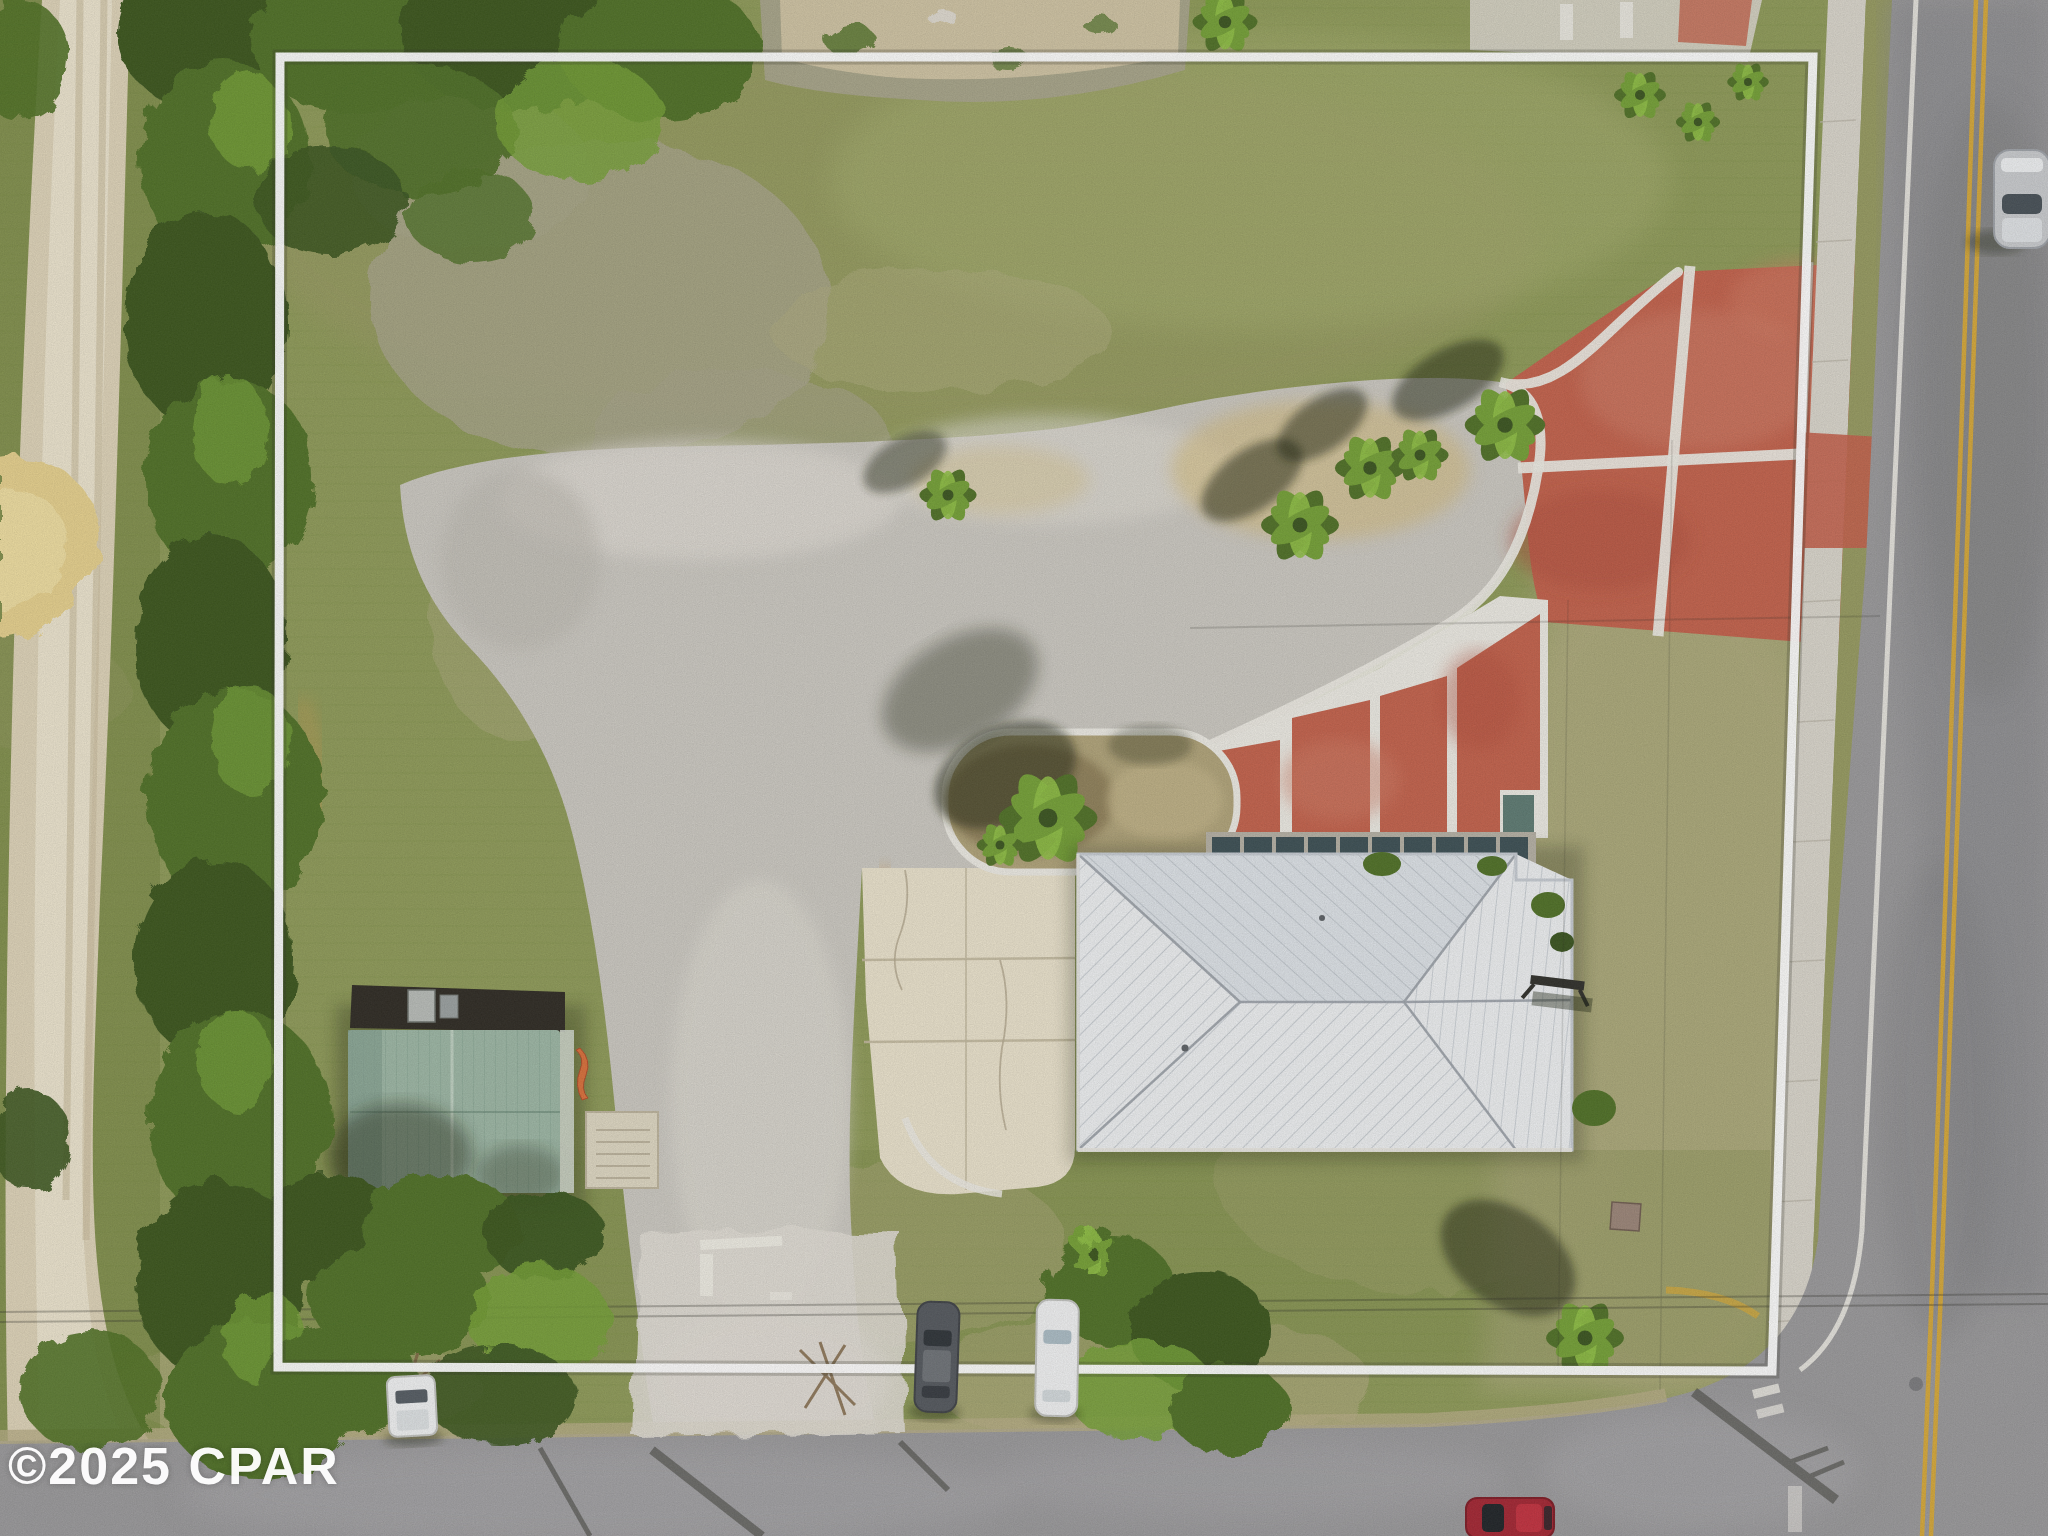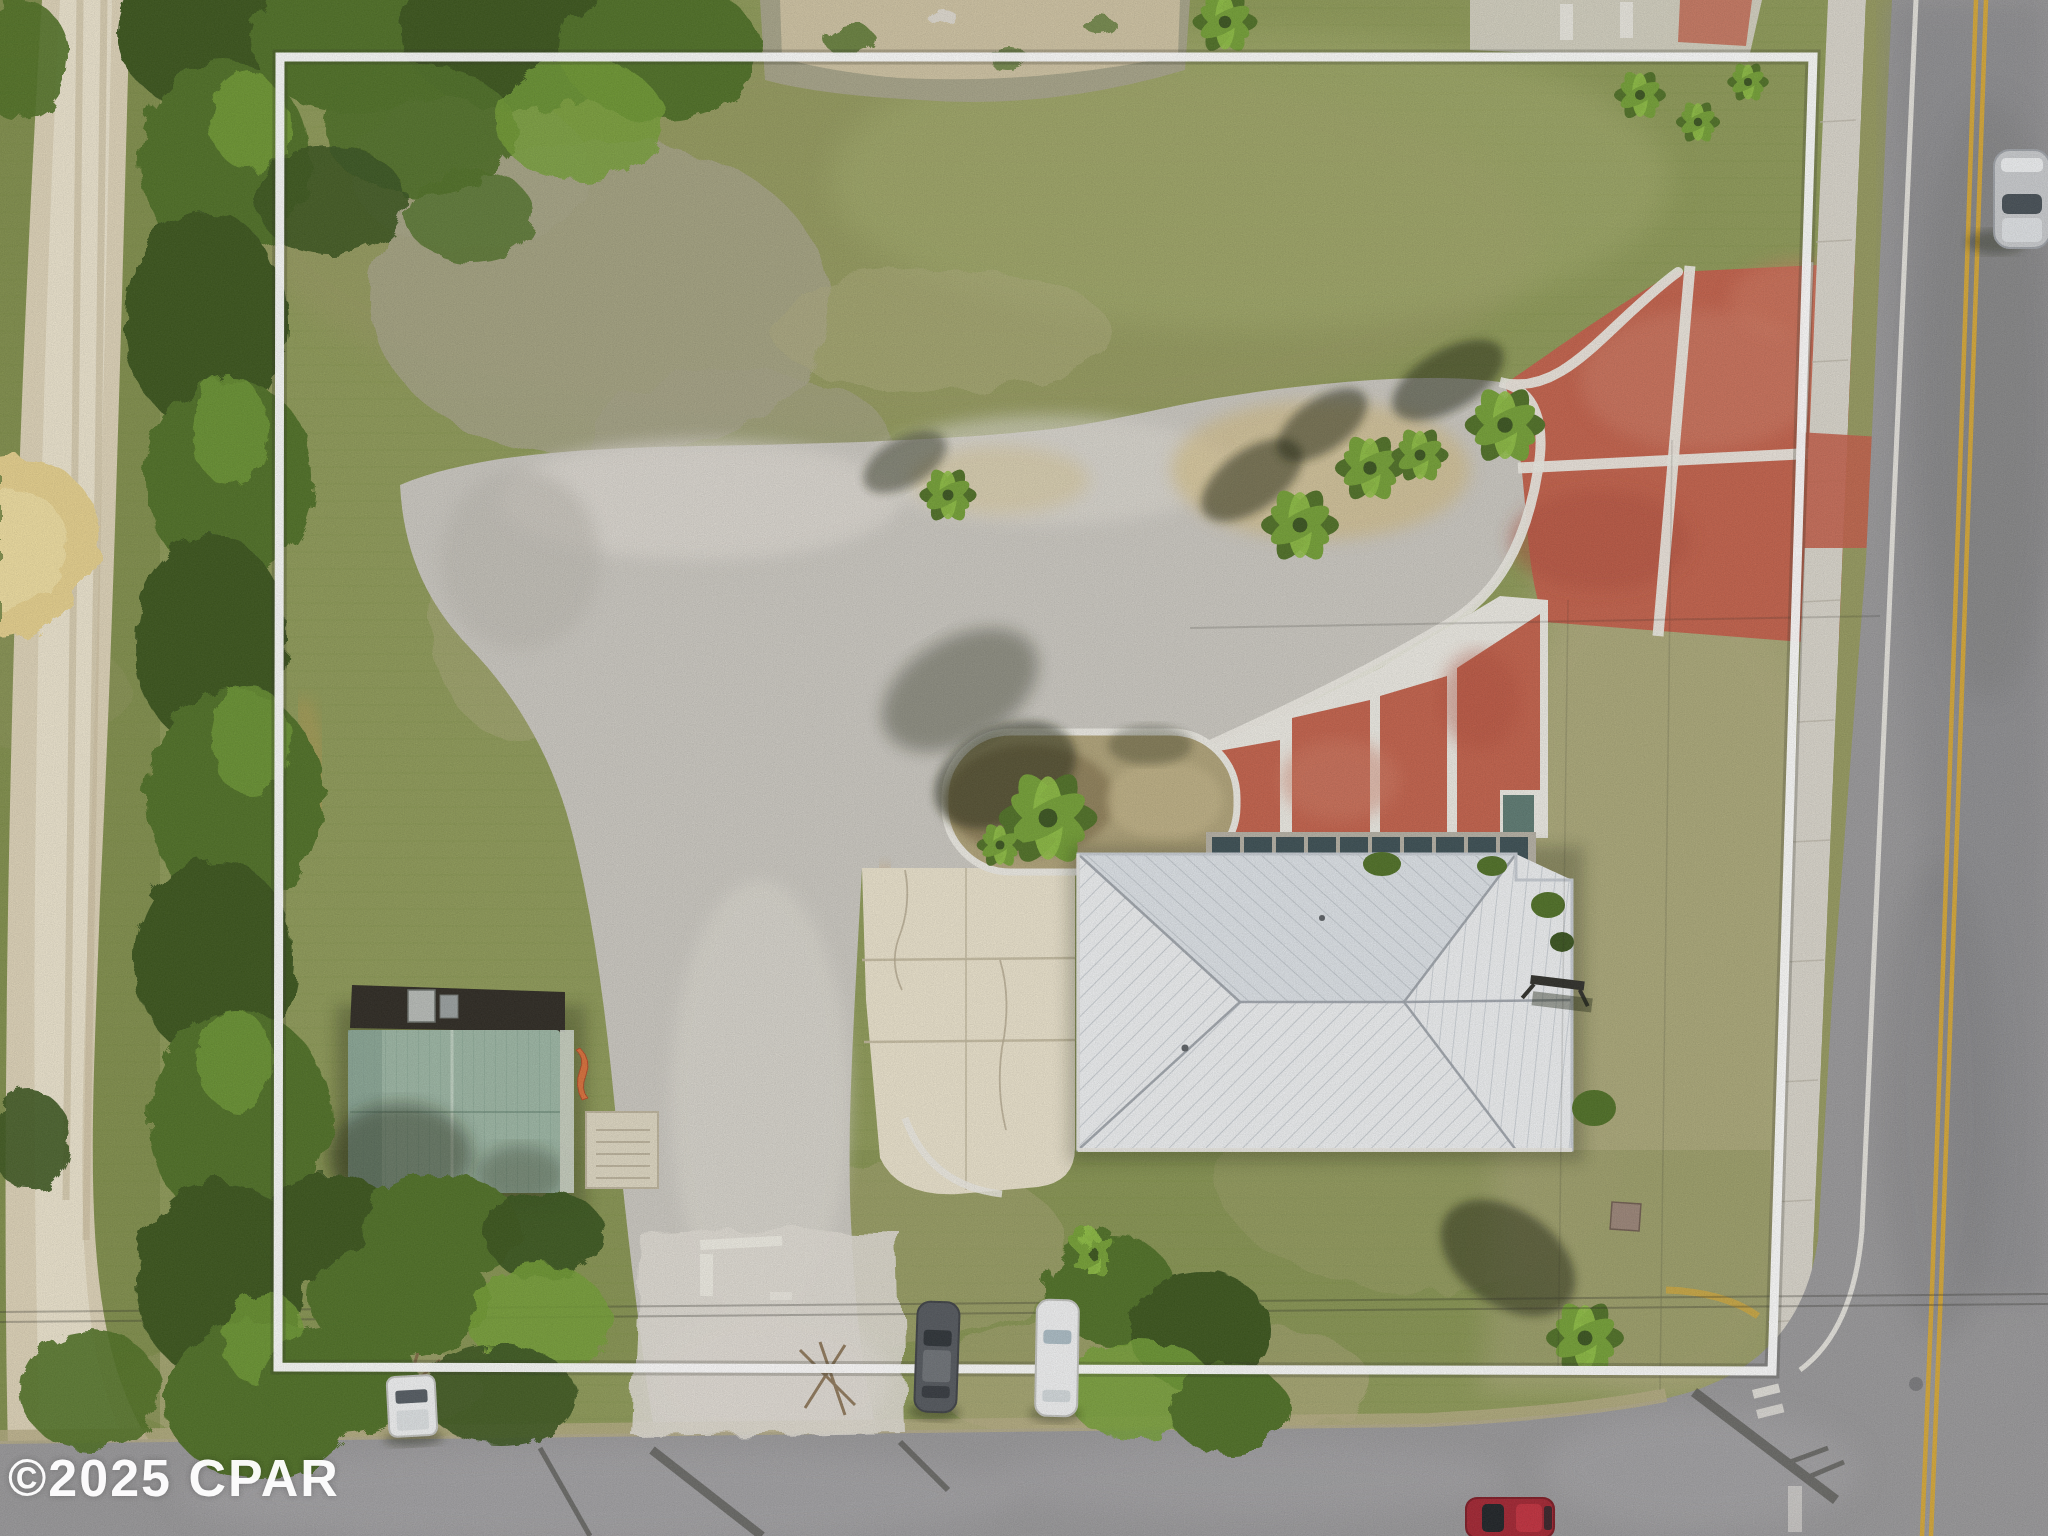--- a/index.html
+++ b/index.html
@@ -1,19 +1,19 @@
 <!DOCTYPE html>
 <html style="--grassBase: #8e9a58; --grassLight: #a3ab6c; --grassDry: #aeab7e; --grassDark: #74833f; --grassOlive: #969a60; --treeDark: #3a541f; --treeMid: #4f7026; --treeLight: #74a036; --treeHi: #8fbf45; --dirtRoad: #ded3b8; --dirtRoadHi: #efe8d3; --dirtTrack: #c9bc9c; --sandPile: #e6d08d; --bareDirt: #a7a489; --tanDirt: #b7ad85; --gravel: #cbc8c1; --gravelHi: #e0dcd4; --gravelStain: #d09a4e; --stainYellow: #d8b969; --creamConcrete: #eae2cc; --jointLine: #c2b89e; --sidewalk: #d9d5cb; --sidewalkJoint: #bcb7aa; --asphaltEast: #8d8d90; --asphaltSouth: #9a999b; --asphaltLight: #a8a7aa; --asphaltDark: #7b7b7e; --roadYellow: #d9a934; --lineWhite: #eceae3; --redPave: #c3614b; --redPaveHi: #d07f67; --redPaveLo: #b24e3b; --roofWhite: #edeff1; --roofShade: #dde2e7; --roofSeam: #aab1ba; --roofEdge: #c6cbd2; --roofGreen: #9cb6a4; --roofGreenShade: #84a090; --roofGreenLine: #5f7f6e; --roofDark: #2e2a23; --awning: #3c4f54; --awningFrame: #b5b0a4; --teal: #5d7a72; --padConcrete: #ded7c2; --boundaryWhite: #ffffff; --carSilver: #c9cbce; --carWhite: #f0f1f2; --carDark: #54585e; --carRed: #a32532; --glassDark: #39424a; --shadow: #1c2410; --wire: #2c2c26; --flagOrange: #d96f3a; --watermarkWhite: #ffffff;"><head>
 <meta charset="utf-8">
 <style>
   html,body{margin:0;padding:0;background:#1a1a1a;font-family:"Liberation Sans",sans-serif;}
   .scene{position:relative;width:2048px;height:1536px;overflow:hidden;background:#8e9a58;}
   svg{display:block;width:2048px;height:1536px;}
   .watermark{
-    position:absolute;left:8px;bottom:28px;
+    position:absolute;left:8px;bottom:40px;
     color:var(--watermarkWhite,#fff);
     font-size:52px;font-weight:bold;letter-spacing:2px;
     text-shadow:0 0 6px rgba(0,0,0,.25);
     opacity:.96;user-select:none;
     font-family:"Liberation Sans",sans-serif;
   }
 </style>
 </head>
 <body>
 

